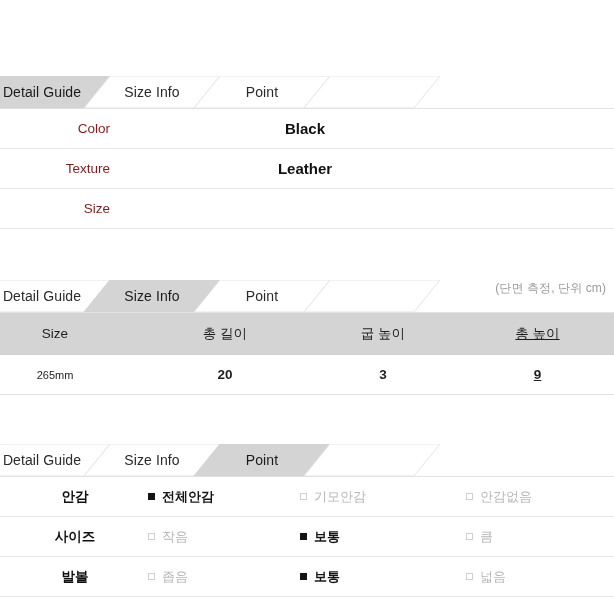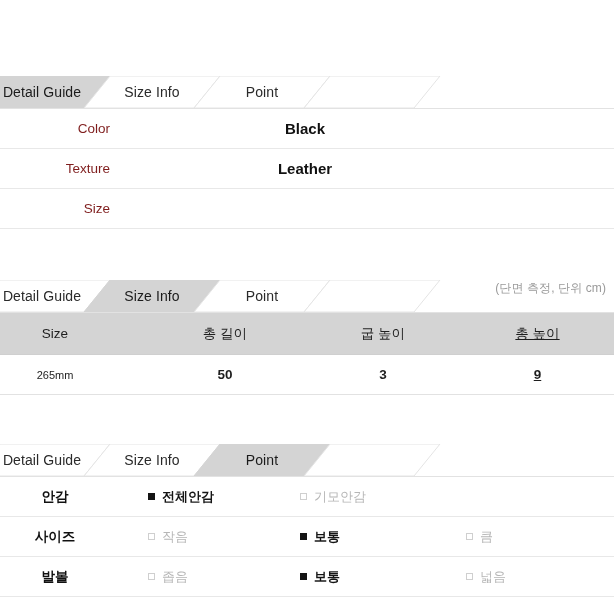--- a/index.html
+++ b/index.html
@@ -147,20 +147,21 @@
     position: absolute;
     left: 0;
     top: 0;
     width: 110px;
     height: 40px;
     line-height: 40px;
     text-align: center;
     font-size: 13.5px;
     font-weight: bold;
     color: #111;
+    padding-left: 20px;
   }
   .pt-opt {
     position: absolute;
     top: 0;
     height: 40px;
     line-height: 40px;
     font-size: 13px;
     white-space: nowrap;
   }
   .pt-o0 { left: 148px; }
@@ -238,21 +239,21 @@
       </div>
     <div>
       <div class="si-head">
         <div class="si-cell si-c0">Size</div>
         <div class="si-cell si-c1">총 길이</div>
         <div class="si-cell si-c2">굽 높이</div>
         <div class="si-cell si-c3">총 높이</div>
       </div>
       <div class="si-body">
         <div class="si-cell si-c0">265mm</div>
-        <div class="si-cell si-c1">50</div>
+        <div class="si-cell si-c1">20</div>
         <div class="si-cell si-c2">3</div>
         <div class="si-cell si-c3">9</div>
       </div>
     </div>
   </div>
 
   <div class="section" id="sec2" style="top:406px;">
     <div class="tabbar" id="tabbar2">
         <svg width="614" height="32" viewBox="0 0 614 32" style="position: absolute; left: 0px; top: 0px;">
           <path d="M 0 0 L 110 0 L 84 32 L -26 32 Z" fill="#ffffff" stroke="#e4e4e4" stroke-width="1"></path>
@@ -268,20 +269,21 @@
         </div>
         <div class="tab active" style="left: 207px; width: 110px;">
           <span class="tab-label">Point</span>
         </div>
       </div>
     <div id="point-rows">
         <div class="pt-row">
           <div class="pt-label">안감</div>
           <div class="pt-opt pt-o0"><span class="box on"></span><span class="opt-text on">전체안감</span></div>
           <div class="pt-opt pt-o1"><span class="box off"></span><span class="opt-text off">기모안감</span></div>
+          <div class="pt-opt pt-o2"><span class="box off"></span><span class="opt-text off">안감없음</span></div>
         </div>
         <div class="pt-row">
           <div class="pt-label">사이즈</div>
           <div class="pt-opt pt-o0"><span class="box off"></span><span class="opt-text off">작음</span></div>
           <div class="pt-opt pt-o1"><span class="box on"></span><span class="opt-text on">보통</span></div>
           <div class="pt-opt pt-o2"><span class="box off"></span><span class="opt-text off">큼</span></div>
         </div>
         <div class="pt-row">
           <div class="pt-label">발볼</div>
           <div class="pt-opt pt-o0"><span class="box off"></span><span class="opt-text off">좁음</span></div>

